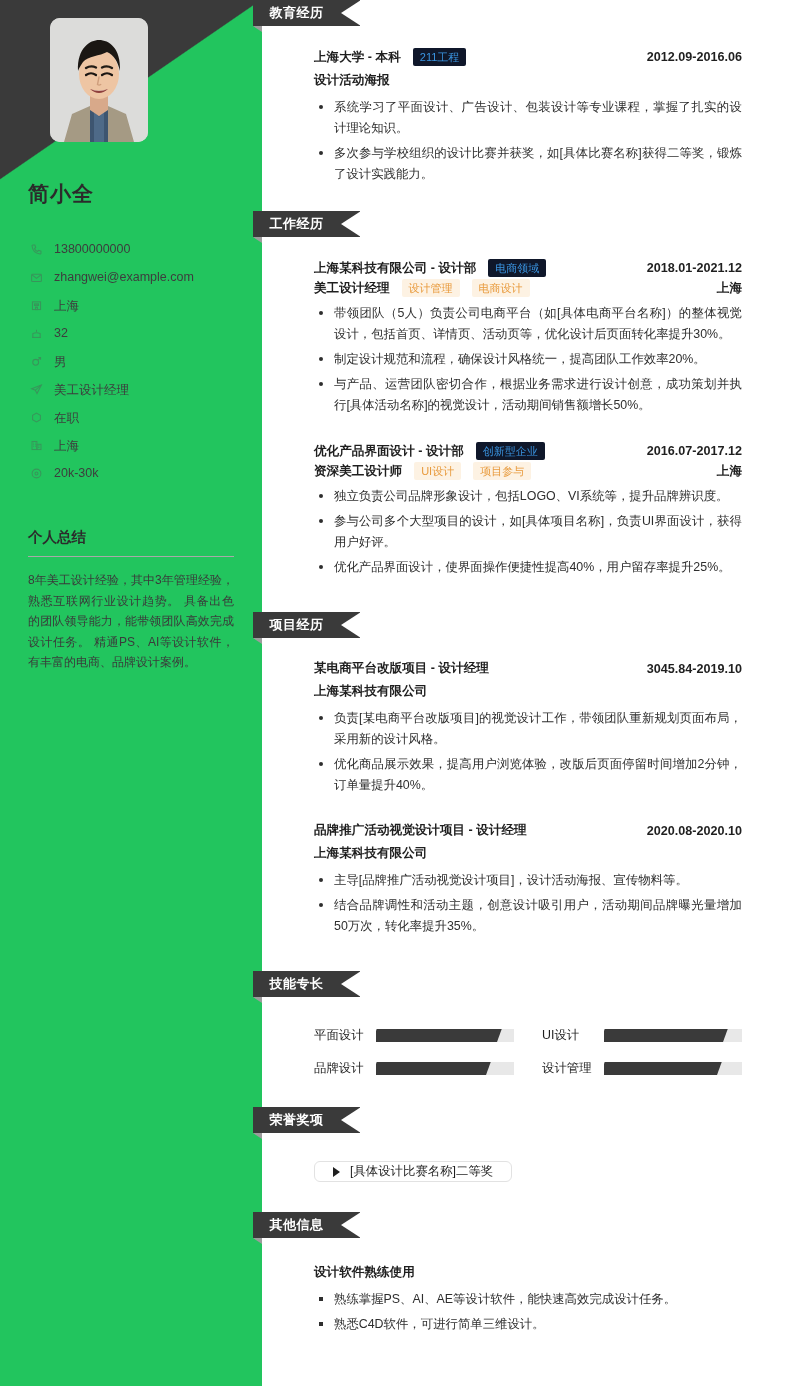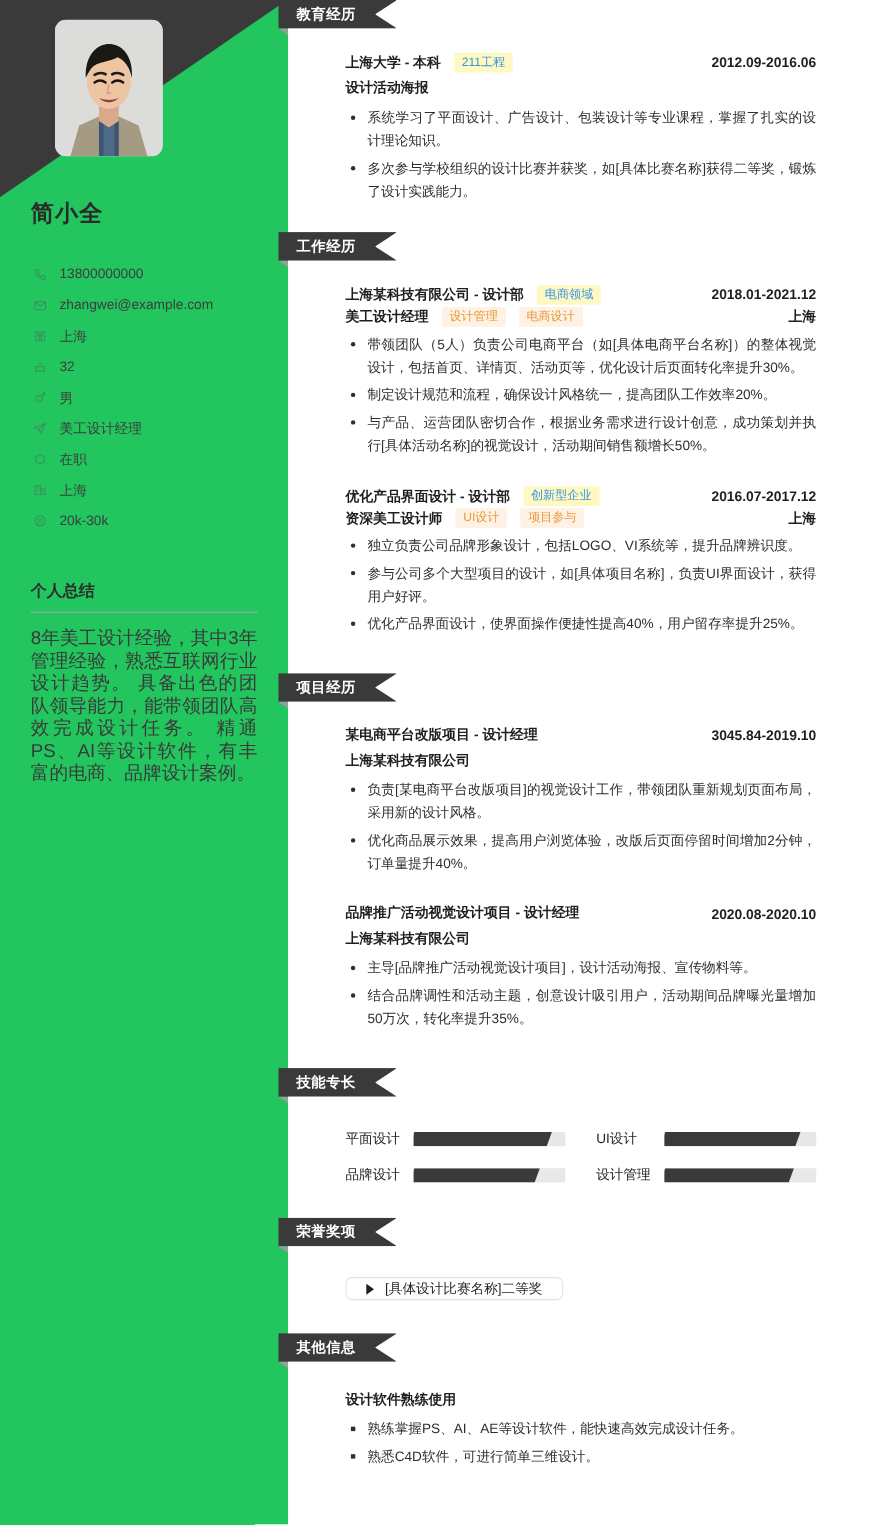--- a/index.html
+++ b/index.html
@@ -51,21 +51,21 @@
     opacity: .42;
   }
   .c-icon svg { display: block; }
   .summary-title {
     margin-top: 34px;
     font-size: 14.5px; font-weight: bold; color: #2b2b2b;
   }
   .summary-rule { margin-top: 9px; height: 1px; background: #a9a9a9; }
   .summary-text {
     margin-top: 13px;
-    font-size: 17px; line-height: 20.5px; color: #3a3a3a;
+    font-size: 12px; line-height: 20.5px; color: #3a3a3a;
     text-align: justify;
   }
 
   
   .main {
     position: relative; flex: 1 1 auto;
     background: #ffffff;
     padding-left: 0;
   }
   .section { position: relative; }
@@ -119,21 +119,21 @@
   .e-role { font-size: 12.6px; font-weight: bold; color: #1f1f1f; }
   .e-sub { font-size: 12.6px; font-weight: bold; color: #1f1f1f; padding: 4px 0 2px; }
   .tag {
     display: inline-block;
     margin-left: 12px;
     padding: 2px 7px;
     font-size: 11px; line-height: 14px;
     border-radius: 2px;
     font-weight: normal;
   }
-  .tag-blue { background: #fef9c3; color: #3a94e0; }
+  .tag-blue { background: #0f172a; color: #3a94e0; }
   .tag-orange { background: #fdf2e3; color: #e89a3c; }
 
   .bullets { margin-top: 6px; }
   .bullet {
     position: relative;
     padding-left: 20px;
     font-size: 12.4px; line-height: 21px; color: #2e2e2e;
     margin-bottom: 4px;
     text-align: justify;
   }

